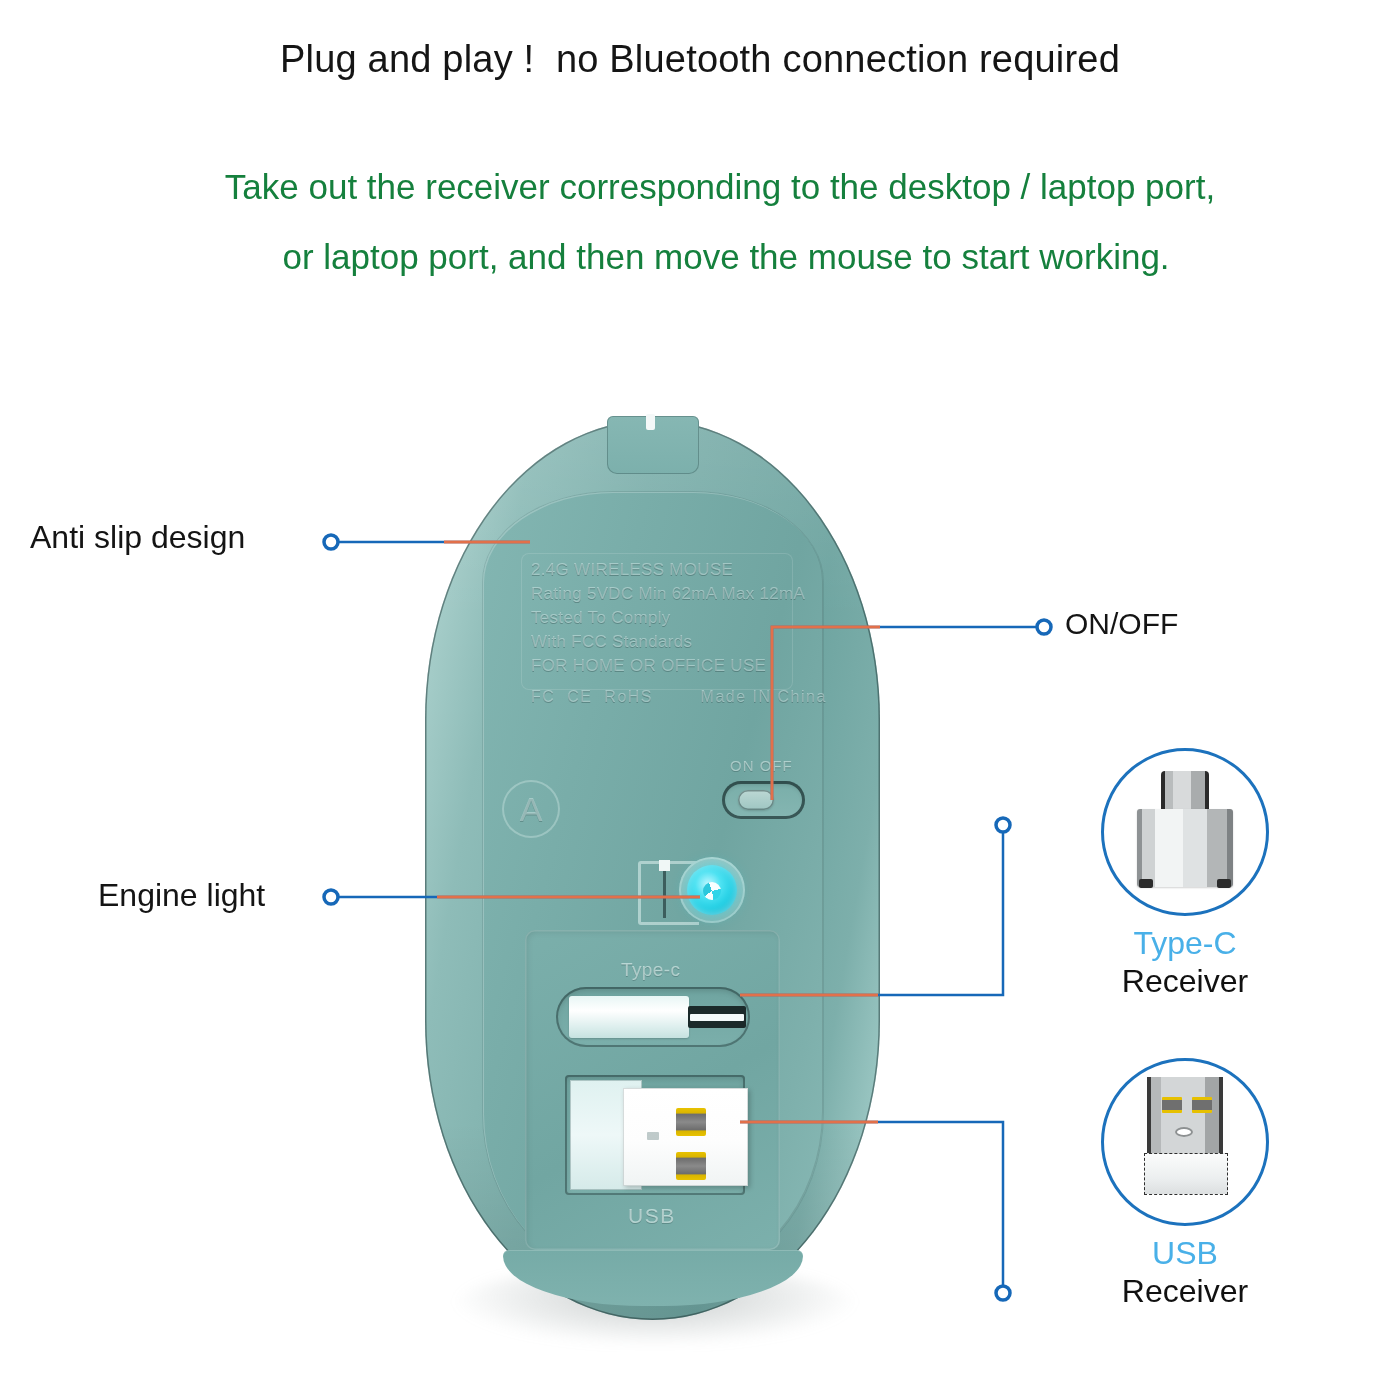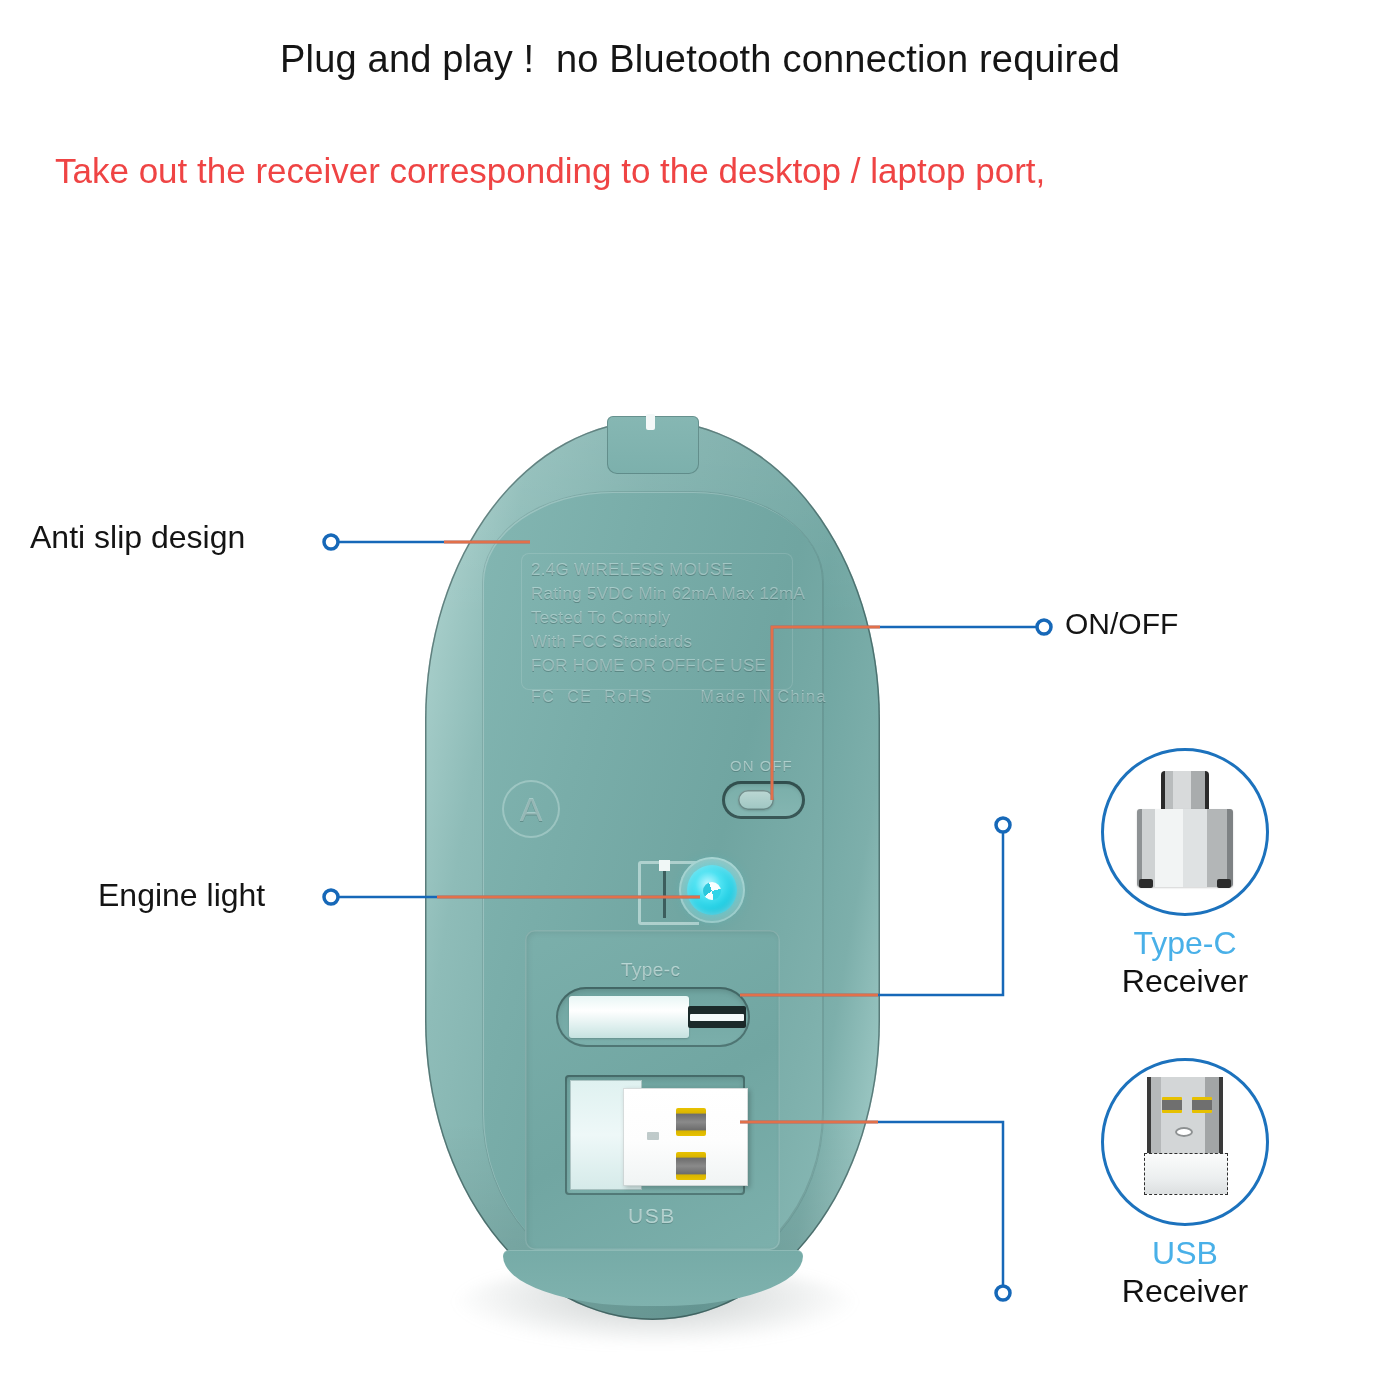--- a/index.html
+++ b/index.html
@@ -24,25 +24,26 @@
     width: 1400px;
     text-align: center;
     font-size: 38px;
     color: #151515;
     letter-spacing: 0.2px;
     white-space: pre;
   }
   .instructions {
     position: absolute;
     left: 55px;
-    top: 136px;
+    top: 152px;
     width: 1330px;
-    color: #ef4444;
+    color: #15803d;
     font-size: 35px;
     line-height: 70px;
+    text-align: center;
   }
   .instr-line { display: block; white-space: pre; }
   .instr-line.l1 { padding-left: 0px; }
   .instr-line.l2 { padding-left: 12px; }
   .instr-line.l3 { padding-left: 12px; }
 
   
   .mouse-wrap {
     position: absolute;
     left: 425px;
@@ -504,20 +505,21 @@
 </style>
 </head>
 <body>
 
 <div class="page">
 
   <div class="headline">Plug and play !  no Bluetooth connection required</div>
 
   <div class="instructions">
     <span class="instr-line l1">Take out the receiver corresponding to the desktop / laptop port,</span>
+    <span class="instr-line l3">or laptop port, and then move the mouse to start working.</span>
   </div>
 
   <div class="mouse-wrap">
     <div class="mouse-shadow"></div>
     <div class="mouse-body"></div>
     <div class="top-tab"></div>
     <div class="top-notch"></div>
     <div class="inner-panel"></div>
 
     <div class="emboss-box"></div>

